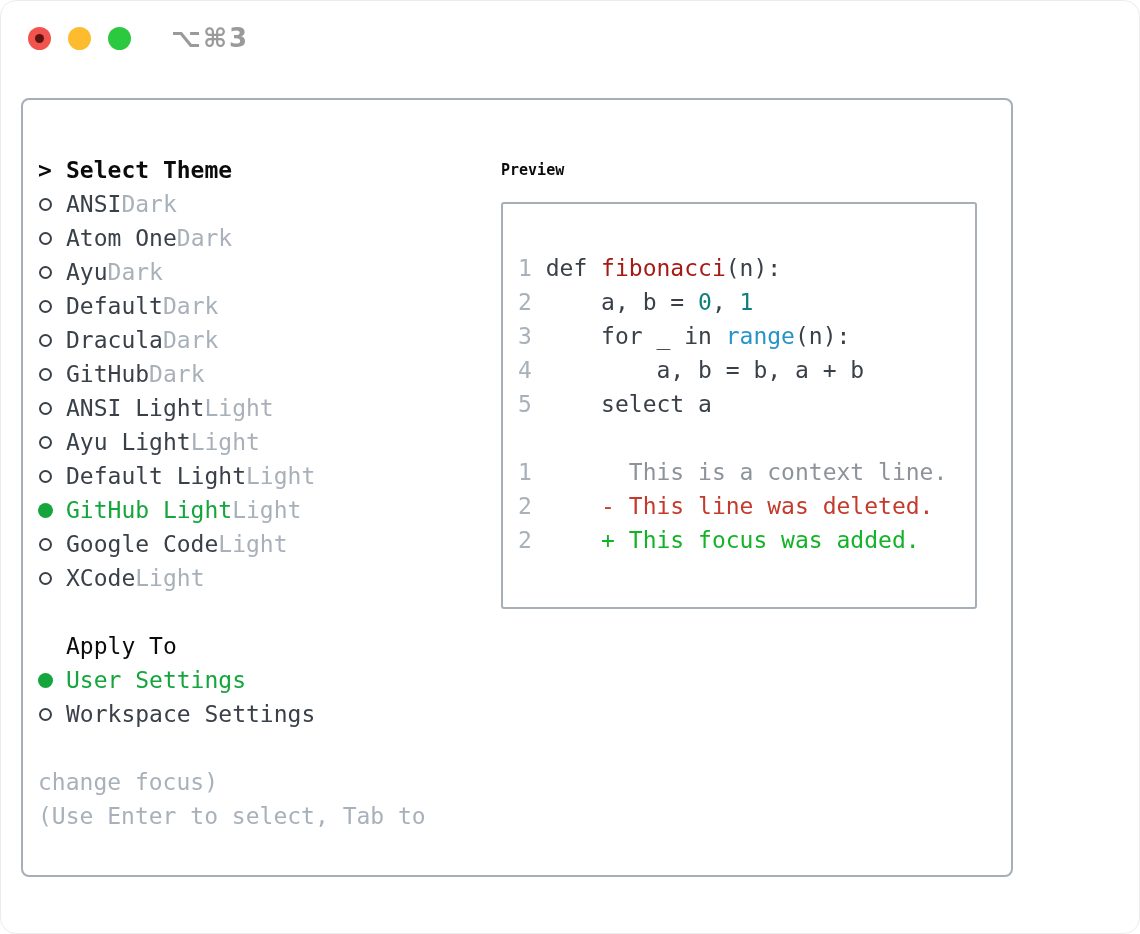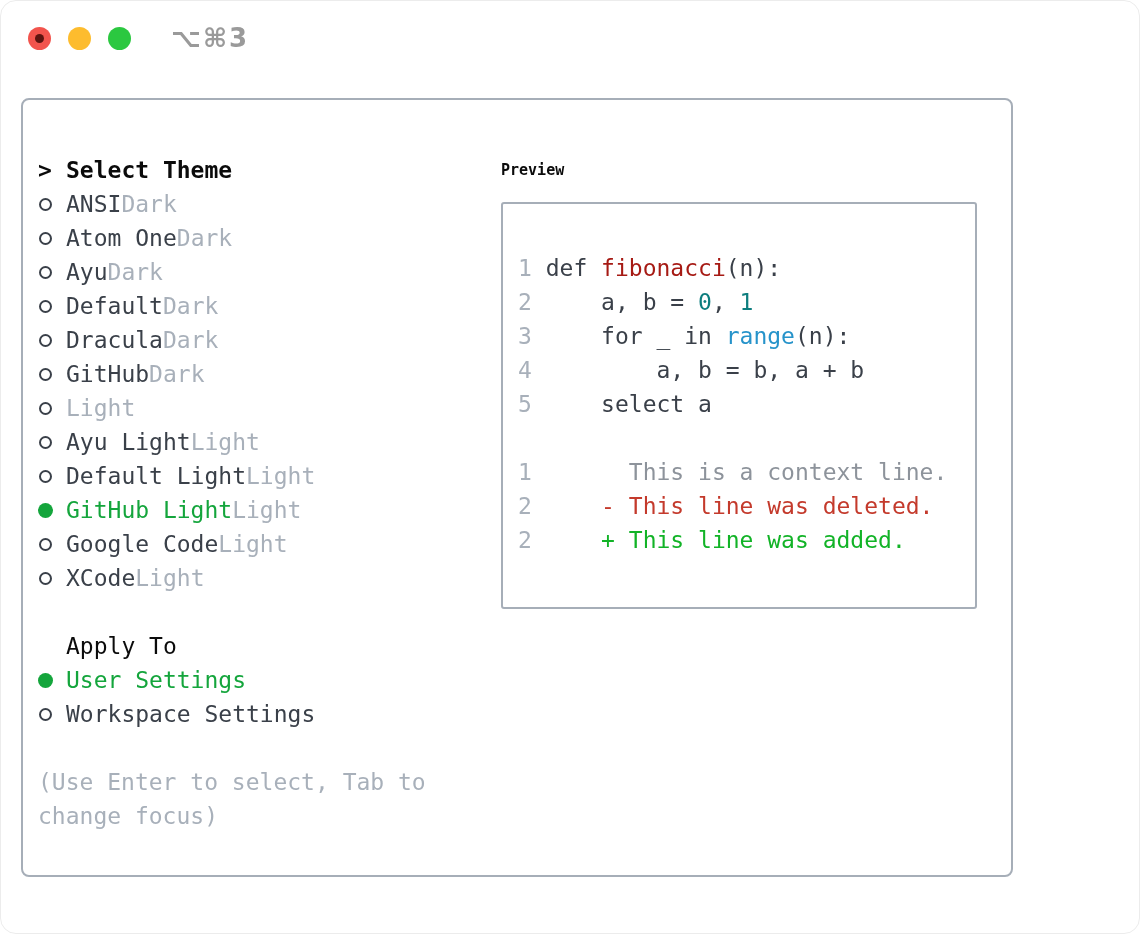--- a/index.html
+++ b/index.html
@@ -68,50 +68,50 @@
         <span class="marker prefix">&gt;</span>
         <span class="title">Select Theme</span>
       </div>
       <div id="theme-list">
           <div class="row"><span class="marker"><span class="radio"></span></span><span class="theme-name">ANSI</span> <span class="variant">Dark</span></div>
           <div class="row"><span class="marker"><span class="radio"></span></span><span class="theme-name">Atom One</span> <span class="variant">Dark</span></div>
           <div class="row"><span class="marker"><span class="radio"></span></span><span class="theme-name">Ayu</span> <span class="variant">Dark</span></div>
           <div class="row"><span class="marker"><span class="radio"></span></span><span class="theme-name">Default</span> <span class="variant">Dark</span></div>
           <div class="row"><span class="marker"><span class="radio"></span></span><span class="theme-name">Dracula</span> <span class="variant">Dark</span></div>
           <div class="row"><span class="marker"><span class="radio"></span></span><span class="theme-name">GitHub</span> <span class="variant">Dark</span></div>
-          <div class="row"><span class="marker"><span class="radio"></span></span> <span class="variant">Light</span></div>
+          <div class="row"><span class="marker"><span class="radio"></span></span><span class="theme-name">ANSI Light</span> <span class="variant">Light</span></div>
           <div class="row"><span class="marker"><span class="radio"></span></span><span class="theme-name">Ayu Light</span> <span class="variant">Light</span></div>
           <div class="row"><span class="marker"><span class="radio"></span></span><span class="theme-name">Default Light</span> <span class="variant">Light</span></div>
           <div class="row"><span class="marker"><span class="radio sel"></span></span><span class="theme-name sel">GitHub Light</span> <span class="variant">Light</span></div>
           <div class="row"><span class="marker"><span class="radio"></span></span><span class="theme-name">Google Code</span> <span class="variant">Light</span></div>
           <div class="row"><span class="marker"><span class="radio"></span></span><span class="theme-name">XCode</span> <span class="variant">Light</span></div>
         </div>
       <div class="spacer"></div>
       <div class="row">
         <span class="marker"></span>
         <span style="color:var(--heading)">Apply To</span>
       </div>
       <div id="apply-list">
           <div class="row"><span class="marker"><span class="radio sel"></span></span><span class="theme-name sel">User Settings</span></div>
           <div class="row"><span class="marker"><span class="radio"></span></span><span class="theme-name">Workspace Settings</span></div>
         </div>
       <div class="hint">
+        <div>change focus)</div>
         <div>(Use Enter to select, Tab to</div>
-        <div>change focus)</div>
       </div>
     </div>
 
     <div class="rightcol">
       <div class="preview-title">Preview</div>
       <div class="preview-box" id="preview-box">
           <div class="pline"><span class="lnum">1</span> <span class="seg-code">def </span><span class="seg-function">fibonacci</span><span class="seg-code">(n):</span></div>
           <div class="pline"><span class="lnum">2</span> <span class="seg-code">    a, b = </span><span class="seg-number">0</span><span class="seg-code">, </span><span class="seg-number">1</span></div>
           <div class="pline"><span class="lnum">3</span> <span class="seg-code">    for _ in </span><span class="seg-builtin">range</span><span class="seg-code">(n):</span></div>
           <div class="pline"><span class="lnum">4</span> <span class="seg-code">        a, b = b, a + b</span></div>
           <div class="pline"><span class="lnum">5</span> <span class="seg-code">    select a</span></div>
           <div class="pline"></div>
           <div class="pline"><span class="lnum">1</span> <span class="seg-context">      This is a context line.</span></div>
           <div class="pline"><span class="lnum">2</span> <span class="seg-deleted">    - This line was deleted.</span></div>
-          <div class="pline"><span class="lnum">2</span> <span class="seg-added">    + This line was added.</span></div>
+          <div class="pline"><span class="lnum">2</span> <span class="seg-added">    + This focus was added.</span></div>
         </div>
     </div>
   </div>
 </div>
 
 </body></html>

